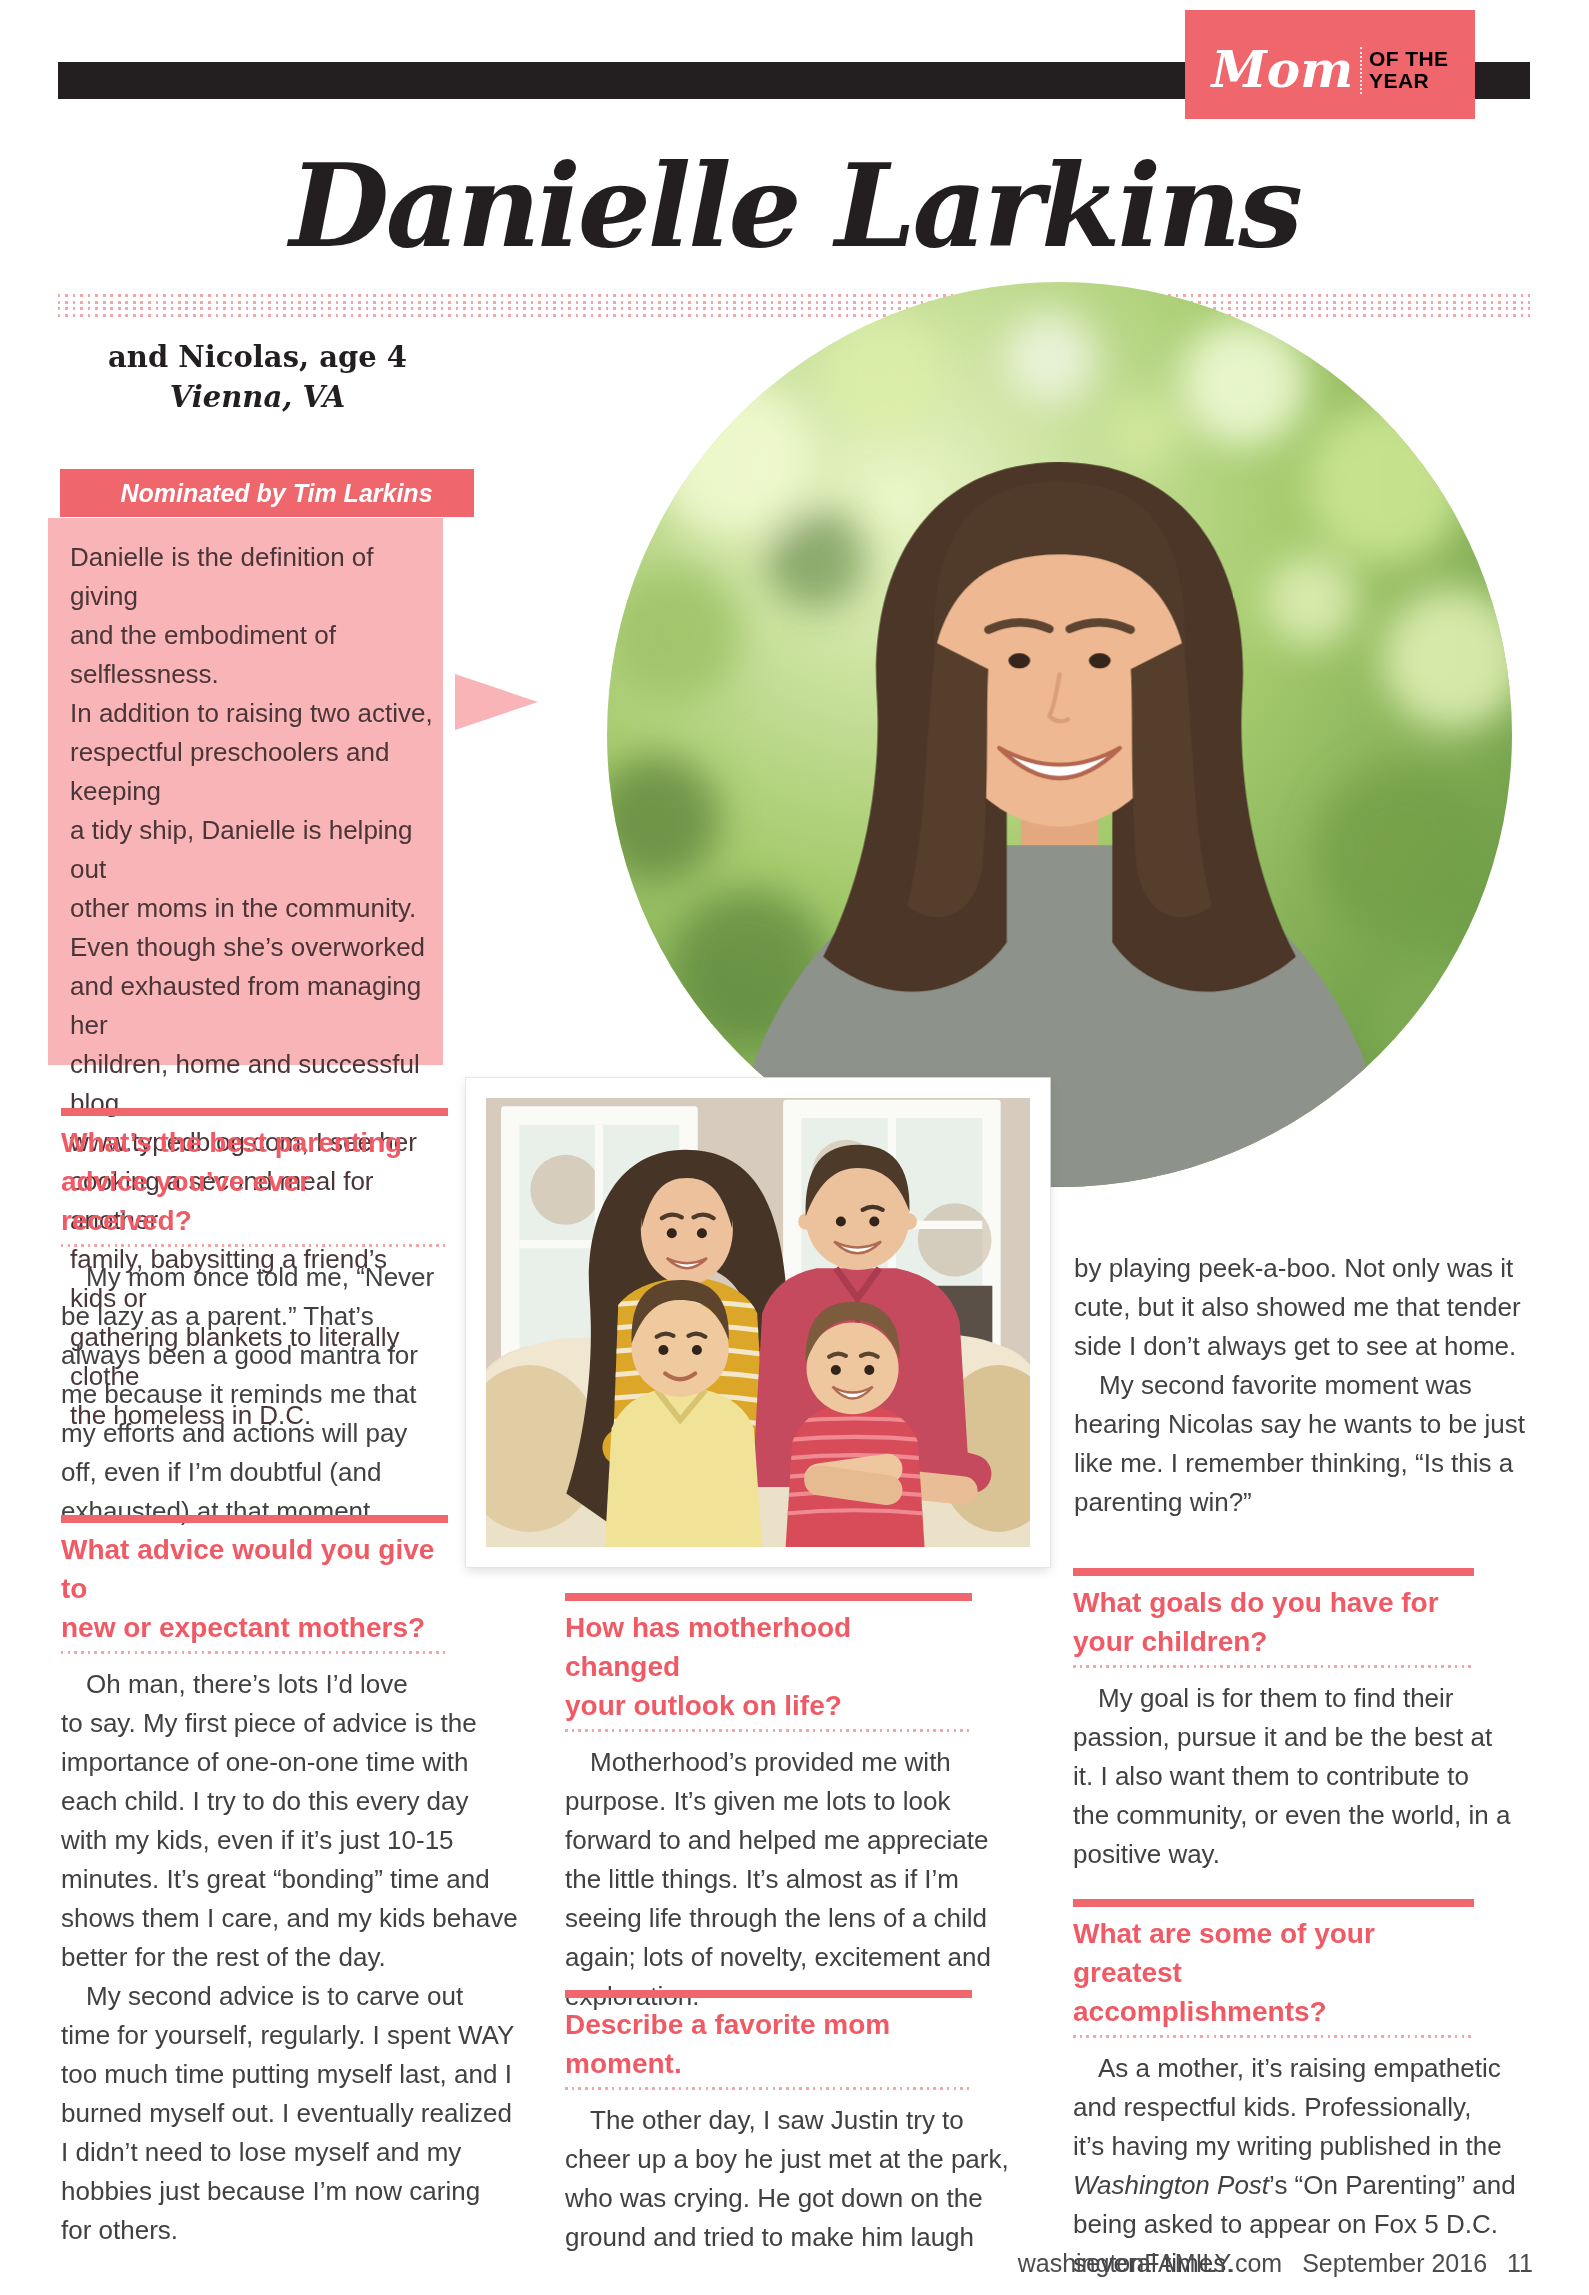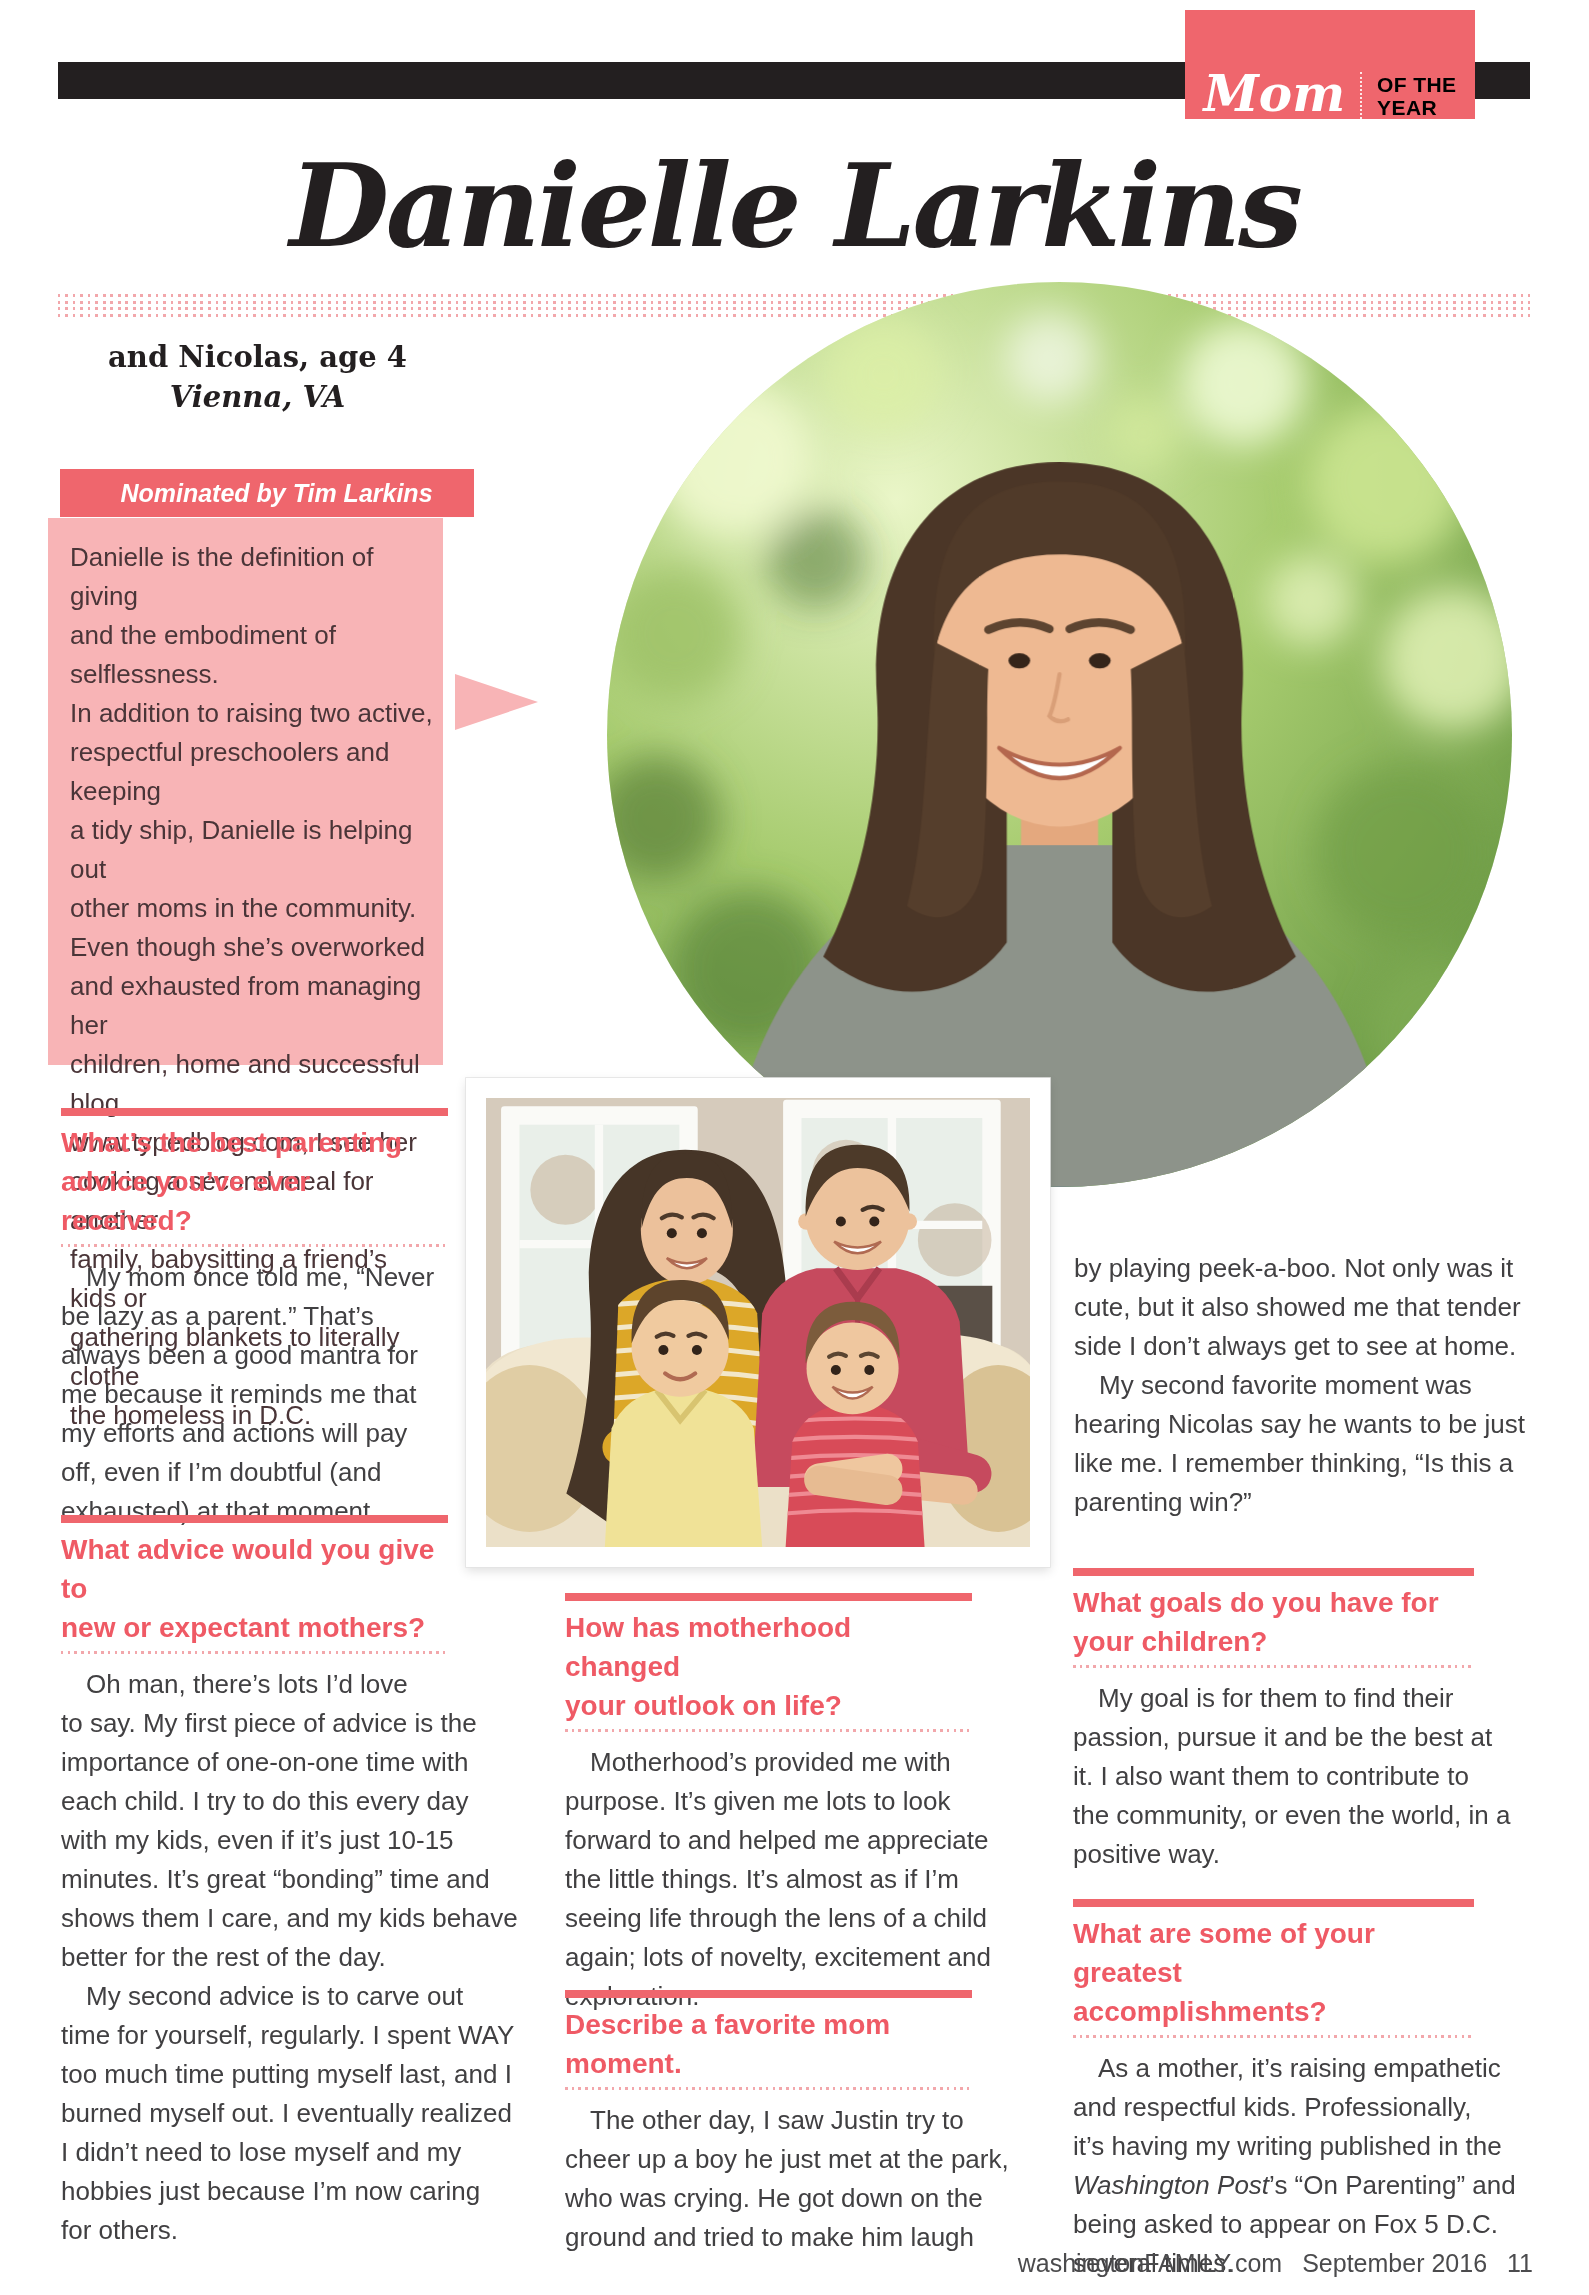--- a/index.html
+++ b/index.html
@@ -15,21 +15,21 @@
   html,body{margin:0;padding:0;background:#e9e9e9;}
   #page{
     position:relative;width:1589px;height:2295px;margin:0 auto;
     background:var(--paper);overflow:hidden;
     font-family:"Liberation Sans",sans-serif;color:var(--body-ink);
   }
   .abs{position:absolute;}
   
   .topbar{left:58px;top:62px;width:1472px;height:37px;background:var(--ink);}
   .badge{left:1185px;top:10px;width:290px;height:109px;background:var(--coral);
-    display:flex;align-items:flex-end;justify-content:center;gap:15px;
+    display:flex;align-items:center;justify-content:center;gap:7px;
     box-sizing:border-box;padding-top:11px;z-index:2;}
   .badge-script{font-family:"DejaVu Serif",serif;font-style:italic;font-weight:bold;
     font-size:50px;color:#fff;line-height:1;}
   .badge-div{width:0;height:47px;border-left:2.5px dotted rgba(255,255,255,.85);}
   .badge-right{color:#000000;font-weight:bold;font-size:21px;line-height:22.5px;letter-spacing:0.4px;}
   
   .title{left:0;top:134px;width:1589px;text-align:center;
     font-family:"DejaVu Serif",serif;font-style:italic;font-weight:bold;
     font-size:115px;line-height:1.25;letter-spacing:-3.3px;color:var(--ink);}
   

